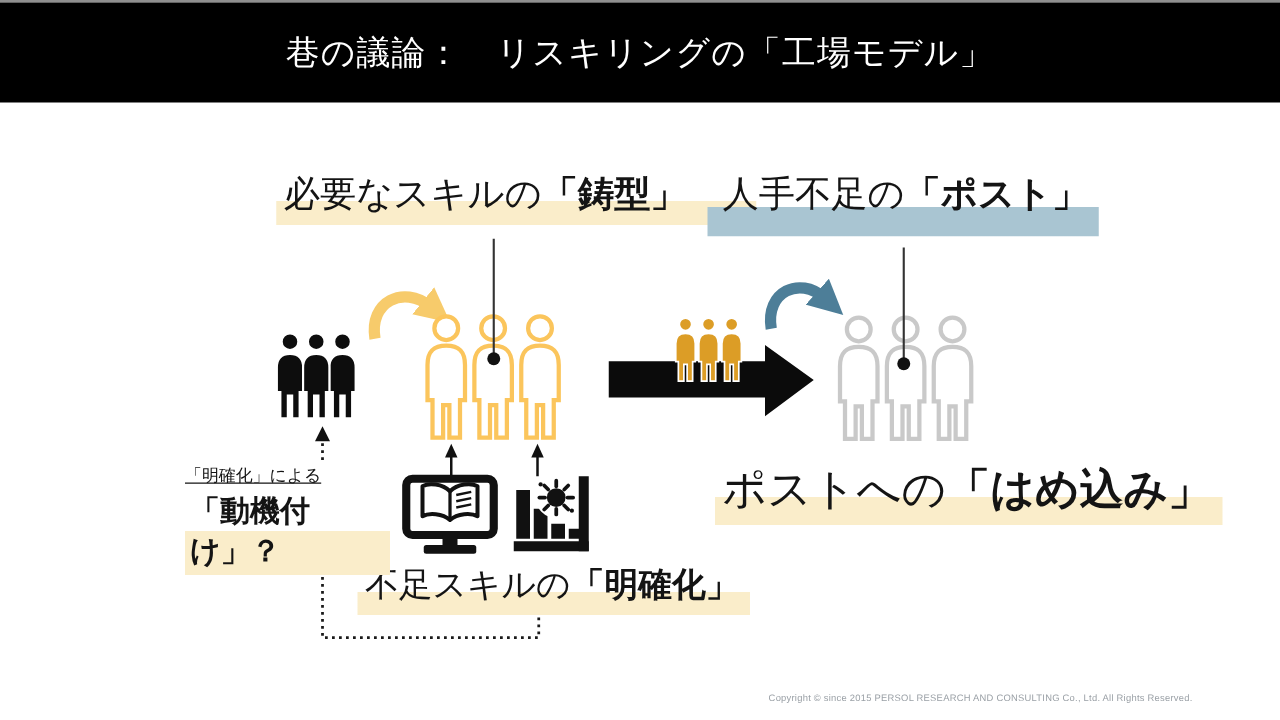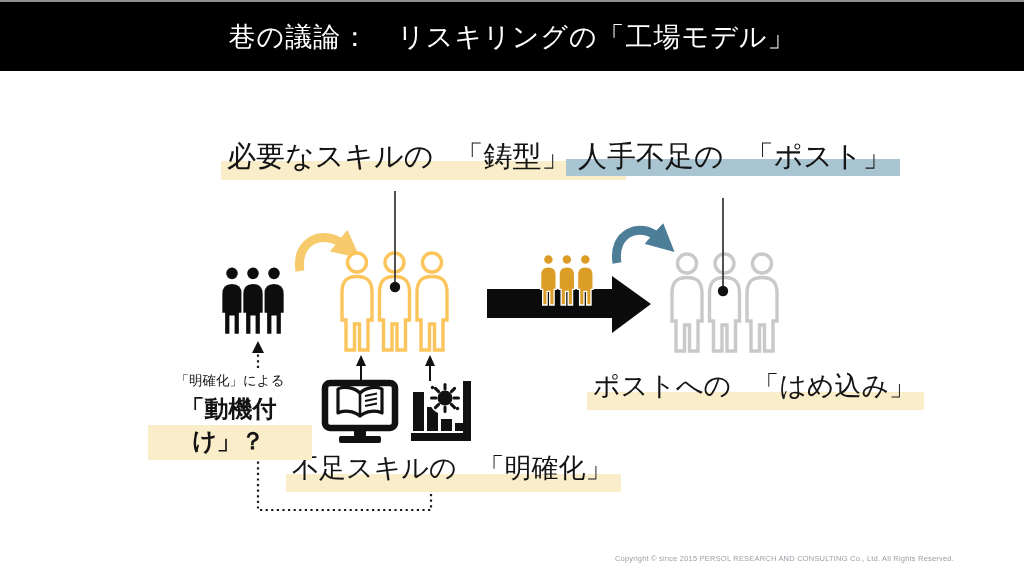--- a/index.html
+++ b/index.html
@@ -3,58 +3,58 @@
 <meta charset="utf-8">
 <style>
   html,body{margin:0;padding:0;background:#e9e9e9;}
   .canvas{
     position:relative;width:1024px;height:576px;background:#ffffff;
     overflow:hidden;font-family:"Liberation Sans","DejaVu Sans",sans-serif;
     -webkit-font-smoothing:antialiased;
   }
   .top-edge{position:absolute;left:0;top:0;width:1024px;height:2px;background:#8f8f8f;}
   .header{
-    position:absolute;left:0;top:2px;width:1024px;height:69px;background:#000000;
+    position:absolute;left:0;top:2px;width:1024px;height:80px;background:#000000;
     display:flex;align-items:center;justify-content:center;
   }
   .header .title{
     color:#ffffff;font-size:27px;font-weight:500;letter-spacing:1px;white-space:pre;
   }
   .overlay{position:absolute;left:0;top:0;}
   
   .ppl-black  *{fill:#0d0d0d;stroke:#ffffff;stroke-width:2.4px;}
   .ppl-yellow *{fill:#ffffff;stroke:#fbc55c;stroke-width:3.4px;}
   .ppl-gray   *{fill:#ffffff;stroke:#c9c9c9;stroke-width:3.4px;}
   .ppl-orange *{fill:#dc9d26;stroke:#ffffff;stroke-width:2.6px;}
   
   .lbl{position:absolute;color:#141414;white-space:nowrap;line-height:1.25;}
-  .lbl .em{font-weight:400;margin-left:21px;}
+  .lbl .em{font-weight:700;}
   .lbl-mold{
     left:221px;top:138px;font-size:29px;
     padding:0 56px 6px 6px;
     background:linear-gradient(to bottom, rgba(0,0,0,0) 54%, #faedca 54%);
   }
   .lbl-post{
     left:566px;top:138px;font-size:29px;
-    padding:0 8px 2px 12px;
+    padding:0 8px 15px 12px;
     background:linear-gradient(to bottom, rgba(0,0,0,0) 54%, #a9c5d2 54%);
   }
   .lbl-clarify{
     left:286px;top:452px;font-size:27px;
     padding:0 8px 6px 6px;
     background:linear-gradient(to bottom, rgba(0,0,0,0) 55%, #faedca 55%);
     text-align:center;
   }
   .lbl-fit{
-    left:587px;top:370px;font-size:27px;
+    left:572px;top:370px;font-size:35px;
     padding:0 8px 6px 6px;
     background:linear-gradient(to bottom, rgba(0,0,0,0) 55%, #faedca 55%);
   }
   .motivation{
-    position:absolute;left:148px;top:372px;width:164px;text-align:center;color:#141414;
+    position:absolute;left:148px;top:372px;width:164px;color:#141414;text-decoration:underline;
   }
   .motivation .l1{font-size:13.5px;display:block;margin-bottom:3px;}
   .motivation .l2{
     display:inline-block;font-size:24px;font-weight:700;
     padding:0 7px 3px 4px;
     background:linear-gradient(to bottom, rgba(0,0,0,0) 48%, #faedca 48%);
   }
   .copyright{
     position:absolute;top:554px;right:70px;font-size:7.5px;color:#9aa0a6;letter-spacing:.2px;
   }

